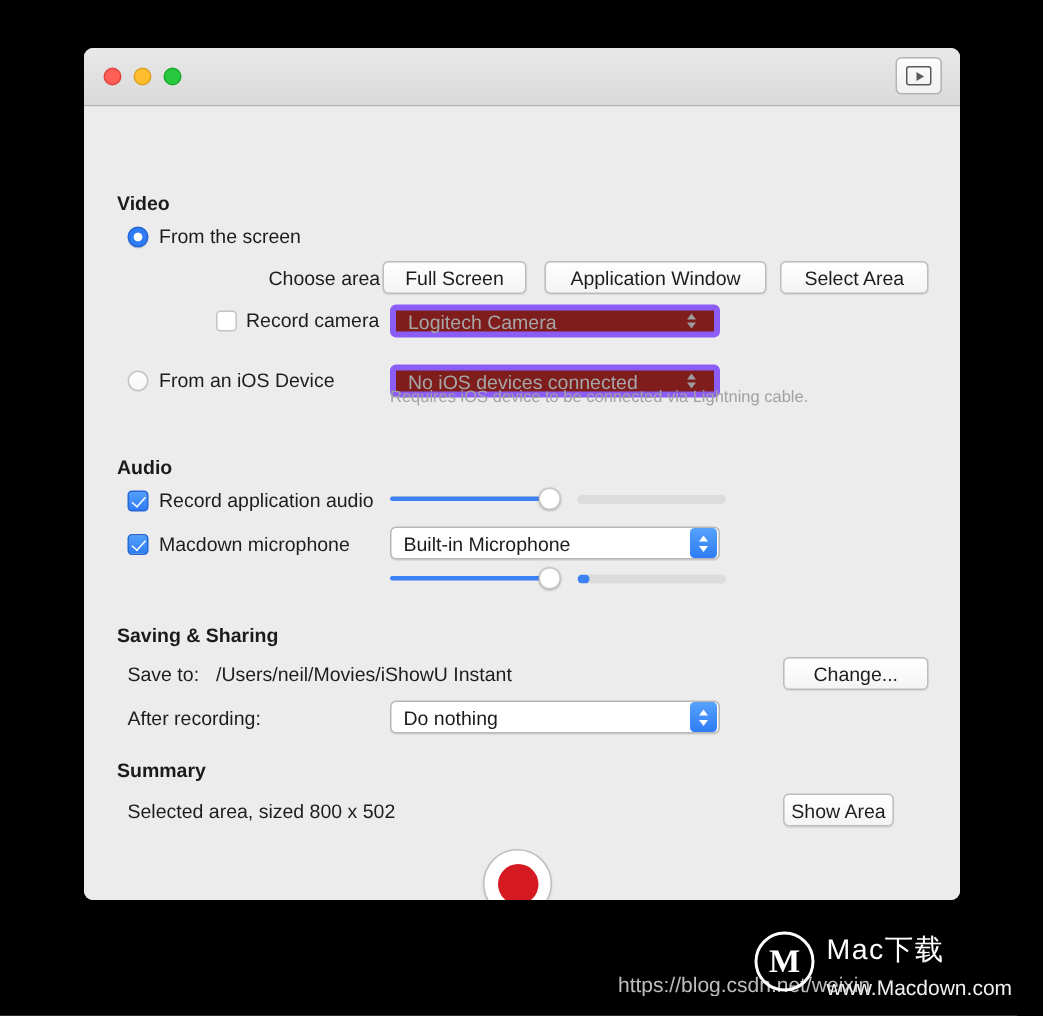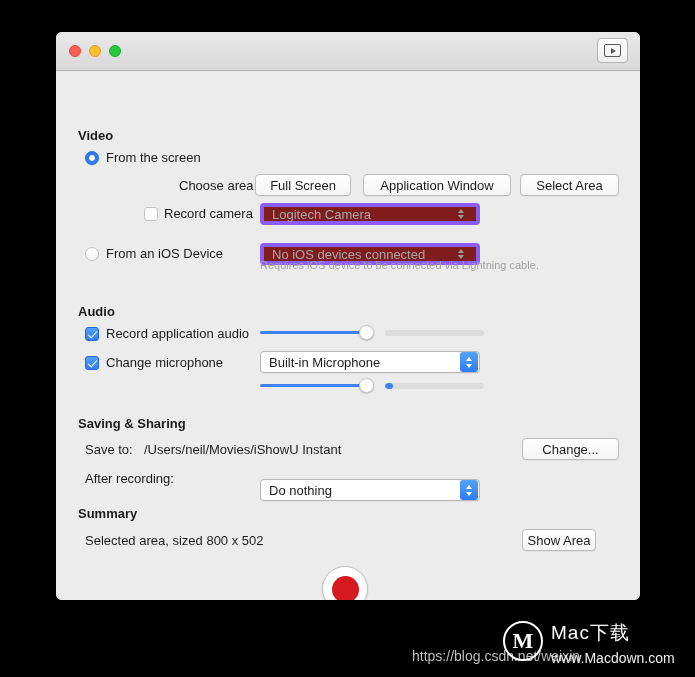--- a/index.html
+++ b/index.html
@@ -364,21 +364,21 @@
       <div class="lbl" style="left:50px; top:255px;">Record application audio</div>
       <div class="slider" style="left:204px; top:252px; width:220px;">
         <div class="sl-track-blue" style="width:105px;"></div>
         <div class="sl-thumb" style="left:99px;"></div>
         <div class="sl-meter" style="left:125px; width:99px;">
           <div class="sl-meter-fill" style="width:0px;"></div>
         </div>
       </div>
 
       <div class="cbox on" style="left:29px; top:285px;"></div>
-      <div class="lbl" style="left:50px; top:284px;">Change microphone</div>
+      <div class="lbl" style="left:50px; top:284px;">Macdown microphone</div>
       <div class="popup" style="left:204px; top:280px; width:220px;">
         <span class="ptext">Built-in Microphone</span>
         <span class="arrows">
           <span class="up"></span>
             <span class="dn"></span>
         </span>
       </div>
 
       <div class="slider" style="left:204px; top:305px; width:220px;">
         <div class="sl-track-blue" style="width:105px;"></div>
@@ -388,21 +388,21 @@
         </div>
       </div>
 
       <div class="sect-title" style="left:22px; top:345px;">Saving &amp; Sharing</div>
 
       <div class="lbl" style="left:29px; top:371px;">Save to:</div>
       <div class="lbl" style="left:88px; top:371px;">/Users/neil/Movies/iShowU Instant</div>
       <div class="btn" style="left:466px; top:367px; width:97px;">Change...</div>
 
       <div class="lbl" style="left:29px; top:400px;">After recording:</div>
-      <div class="popup" style="left:204px; top:408px; width:220px;">
+      <div class="popup" style="left:204px; top:396px; width:220px;">
         <span class="ptext">Do nothing</span>
         <span class="arrows">
           <span class="up"></span>
             <span class="dn"></span>
         </span>
       </div>
 
       <div class="sect-title" style="left:22px; top:435px;">Summary</div>
       <div class="lbl" style="left:29px; top:462px;">Selected area, sized 800 x 502</div>
       <div class="btn" style="left:466px; top:458px; width:74px;">Show Area</div>

